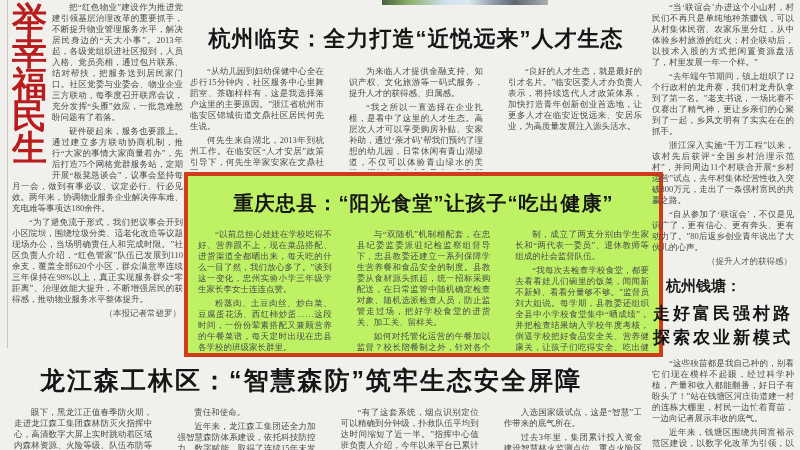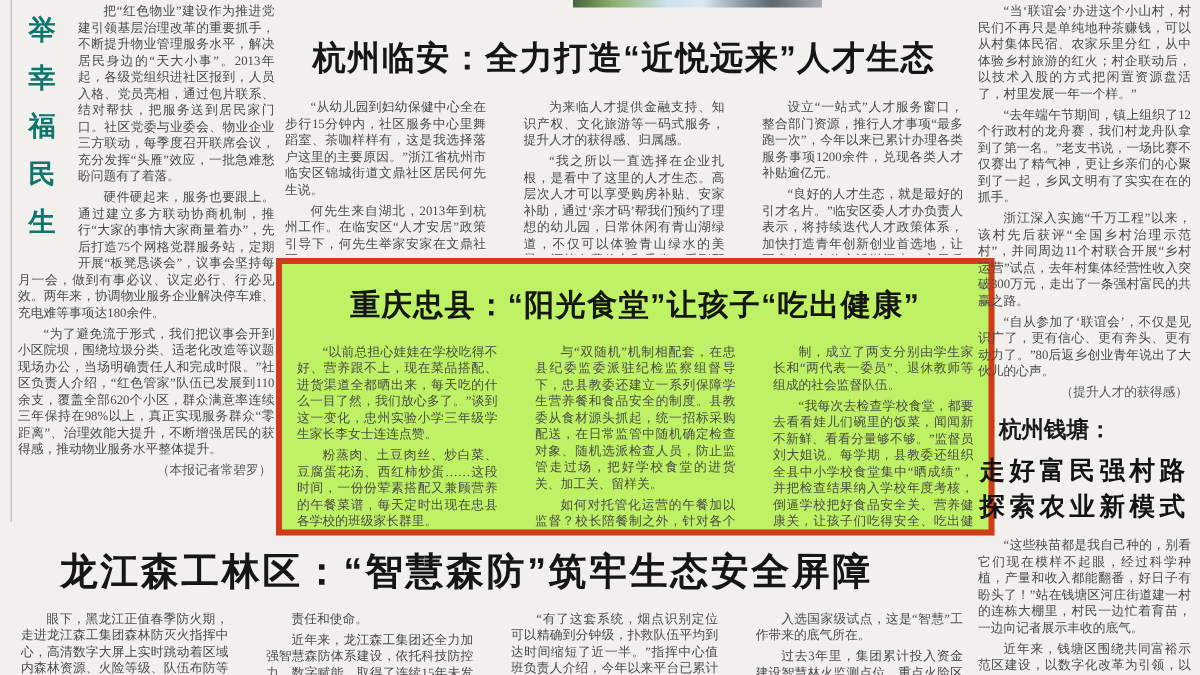--- a/index.html
+++ b/index.html
@@ -6,21 +6,21 @@
   .page{position:relative;width:800px;height:450px;background:#f1f0ec;font-family:"Liberation Serif",serif;}
   .rule-v{position:absolute;left:7px;top:0;width:1px;height:348px;background:#c8c6c0;}
   .photo-strip{position:absolute;left:382px;top:0;width:166px;height:5px;
     background:linear-gradient(90deg,#46633a 0%,#8ab06a 16%,#cfe2ee 38%,#dce9f0 52%,#8b98a2 68%,#5d676e 80%,#aab0b4 100%);}
   p.body{font-size:8.5px;line-height:11px;color:#4a4a4a;text-align:justify;margin:0 0 3px;text-indent:2em;}
   .byline{font-size:8.5px;line-height:11px;color:#555;text-align:right;margin:1px 2px 0 0;}
   .headline{font-family:"Liberation Sans",sans-serif;font-weight:700;color:#161616;white-space:nowrap;text-align:center;}
   
   .left-article{position:absolute;left:12px;top:2px;width:171px;height:334px;overflow:hidden;}
   .vtitle{float:left;width:32px;margin:2px 8px 12px 0;font-family:"Liberation Sans",sans-serif;
-    font-size:18px;line-height:32px;font-weight:700;color:#0f766e;word-break:break-all;text-align:center;}
+    font-size:35px;line-height:32px;font-weight:700;color:#b91c1c;word-break:break-all;text-align:center;}
   
   .center-top{position:absolute;left:190px;top:0;width:452px;height:170px;overflow:hidden;}
   .center-top .headline{font-size:22px;letter-spacing:1px;margin:24px 0 12px;}
   .cols{display:flex;gap:25px;}
   .col{flex:1;overflow:hidden;}
   
   .red-box{position:absolute;left:184px;top:172px;width:451px;height:177px;border:4px solid #cf3b1b;
     background:#bef264;padding:0 10px;overflow:hidden;}
   .red-box .headline{font-size:20px;letter-spacing:1px;margin:14px 0 12px;}
   
@@ -61,21 +61,20 @@
           <p class="body">何先生来自湖北，2013年到杭州工作。在临安区“人才安居”政策引导下，何先生举家安家在文鼎社区。</p>
           <p class="body">近年来，临安区坚持以人才需求为导向，不断优化人才创新创业生态，擦亮“人才来临就无忧”“人才礼遇”等服务品牌，在住房保障、子女入学、创新创业等多个扶持方面，依托“杭州人才码”“临安亲才码”数字平台，为各</p>
         </div>
       <div class="col">
 
       <p class="body">为来临人才提供金融支持、知识产权、文化旅游等一码式服务，提升人才的获得感、归属感。</p>
           <p class="body">“我之所以一直选择在企业扎根，是看中了这里的人才生态。高层次人才可以享受购房补贴、安家补助，通过‘亲才码’帮我们预约了理想的幼儿园，日常休闲有青山湖绿道，不仅可以体验青山绿水的美景，还能免费停车和乘坐一系列配套服务。</p>
         </div>
       <div class="col">
 
-      <p class="body">设立“一站式”人才服务窗口，整合部门资源，推行人才事项“最多跑一次”，今年以来已累计办理各类服务事项1200余件，兑现各类人才补贴逾亿元。</p>
           <p class="body">“良好的人才生态，就是最好的引才名片。”临安区委人才办负责人表示，将持续迭代人才政策体系，加快打造青年创新创业首选地，让更多人才在临安近悦远来、安居乐业，为高质量发展注入源头活水。</p>
         </div>
     </div>
   </div>
 
   <div class="red-box">
     <div class="headline">重庆忠县：“阳光食堂”让孩子“吃出健康”</div>
     <div class="cols">
       <div class="col">
 

